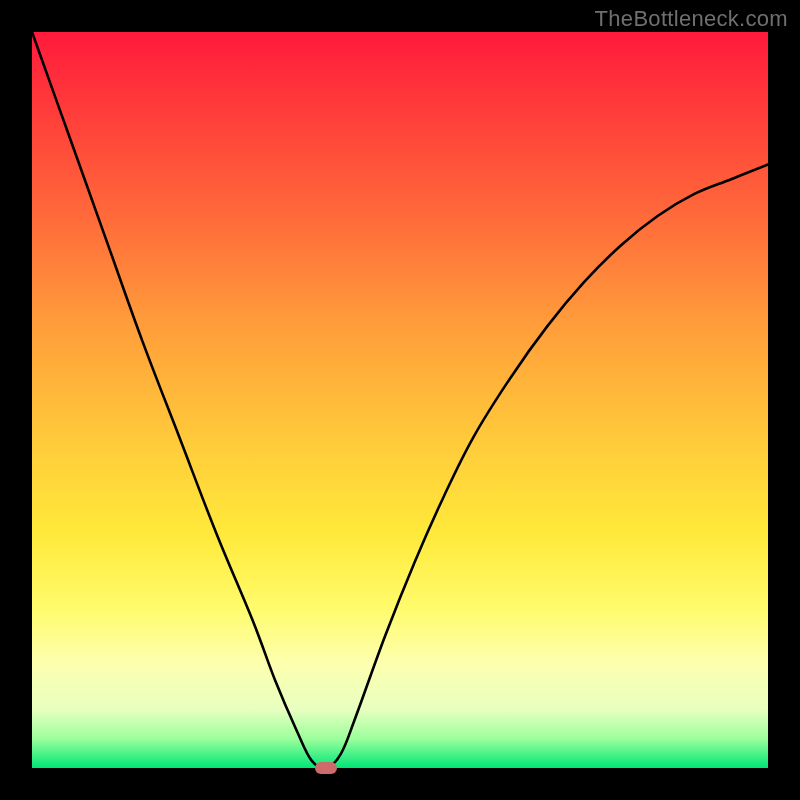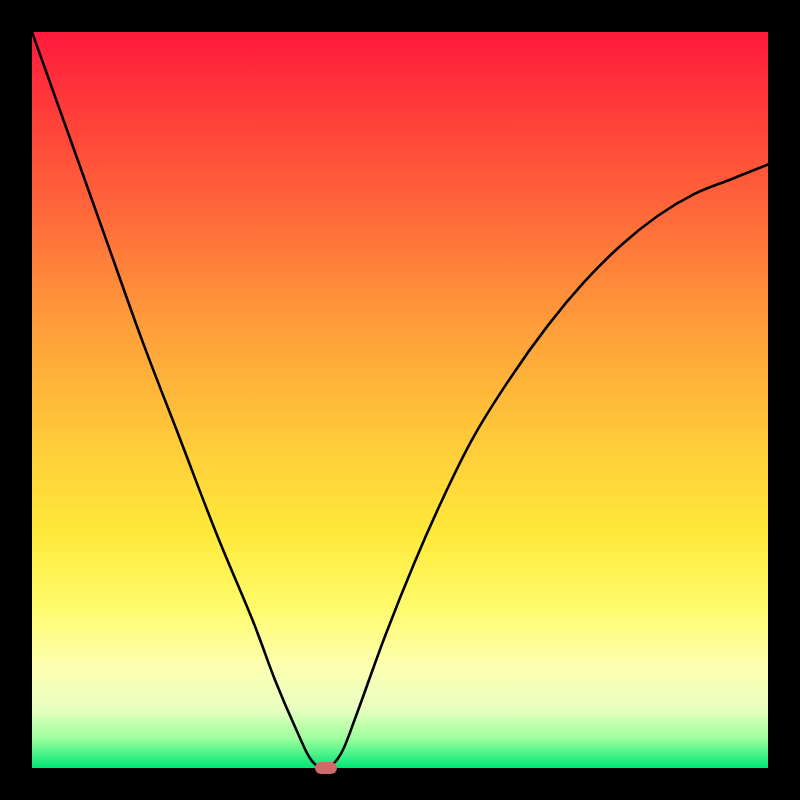--- a/index.html
+++ b/index.html
@@ -68,13 +68,14 @@
 </head>
 <body>
 
 <div class="frame">
   <div class="plot-area">
     <svg class="curve" viewBox="0 0 736 736" preserveAspectRatio="none">
       <path id="curve-path" d="M 0 0 C 6.6240000000000006 18.547199999999993, 23.552000000000003 65.94559999999996, 36.800000000000004 103.03999999999996 C 50.048 140.13439999999997, 60.35200000000001 168.98560000000003, 73.60000000000001 206.08000000000004 C 86.84800000000001 243.17440000000005, 97.15199999999999 273.35040000000004, 110.39999999999999 309.12 C 123.648 344.8896, 133.95200000000003 370.3552, 147.20000000000002 404.8 C 160.448 439.2448, 170.752 467.36, 184 500.48 C 197.248 533.6, 210.20159999999998 562.304, 220.79999999999998 588.8 C 231.39839999999998 615.2959999999999, 234.93120000000002 627.808, 242.88000000000002 647.6800000000001 C 250.82880000000003 667.5520000000001, 258.33599999999996 684.6272, 264.96 699.2 C 271.584 713.7728000000001, 274.3808 722.016, 279.68 728.64 C 284.9792 735.264, 289.10080000000005 737.3248, 294.40000000000003 736 C 299.6992 734.6752, 303.8208 730.5536, 309.12 721.28 C 314.4192 712.0064, 315.89119999999997 705.6768, 323.84 684.48 C 331.7888 663.2832000000001, 342.68159999999995 631.3408, 353.28 603.52 C 363.8784 575.6992, 372.1216 555.0912, 382.72 529.92 C 393.31840000000005 504.74879999999996, 401.56160000000006 486.2016, 412.16 463.68 C 422.7584 441.15840000000003, 429.67679999999996 425.9968, 441.59999999999997 404.8 C 453.5232 383.6032, 465.15200000000004 365.792, 478.40000000000003 345.91999999999996 C 491.648 326.04799999999994, 501.95199999999994 311.6224, 515.1999999999999 294.40000000000003 C 528.448 277.17760000000004, 538.752 264.8127999999999, 552 250.23999999999995 C 565.248 235.66719999999995, 575.552 225.36320000000003, 588.8000000000001 213.44000000000005 C 602.0480000000001 201.51680000000007, 612.3520000000001 193.27360000000002, 625.6 184 C 638.848 174.72639999999998, 649.152 168.54399999999998, 662.4 161.91999999999996 C 675.6479999999999 155.29599999999994, 685.9519999999999 152.49919999999992, 699.1999999999999 147.19999999999993 C 712.448 141.90079999999995, 729.376 135.1296, 736 132.48000000000002" fill="none" stroke="#000" stroke-width="2.6" stroke-linecap="round" stroke-linejoin="round"></path>
     </svg>
     <div id="marker" class="marker" style="left: 294.4px; top: 736px;"></div>
   </div>
+  <div class="watermark">TheBottleneck.com</div>
 </div>
 
 </body></html>

